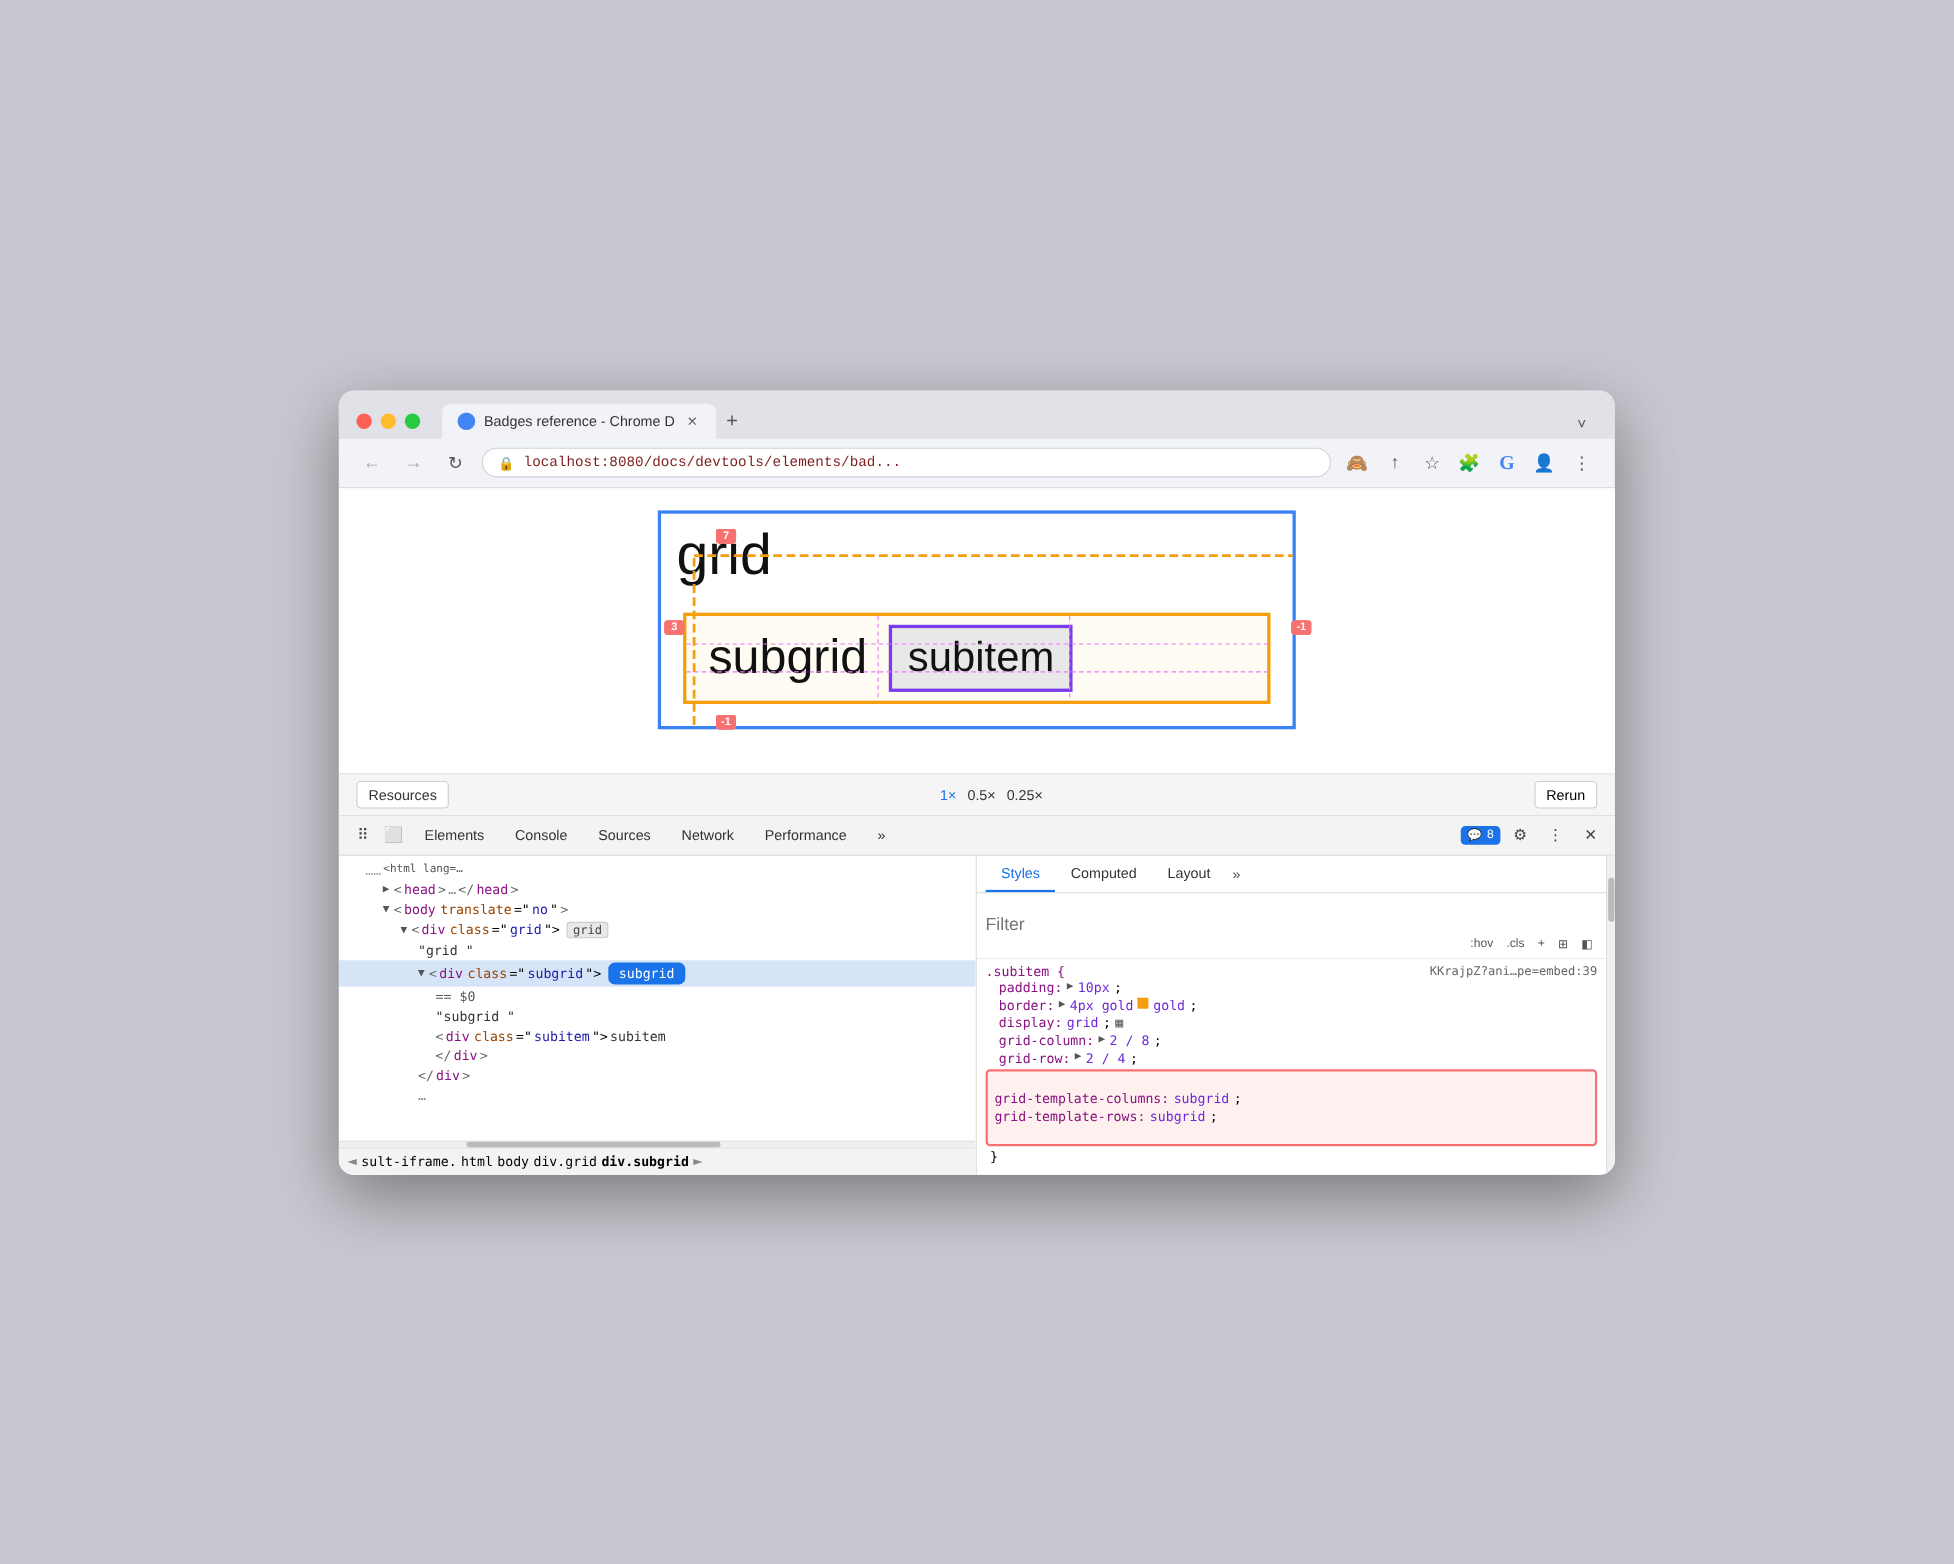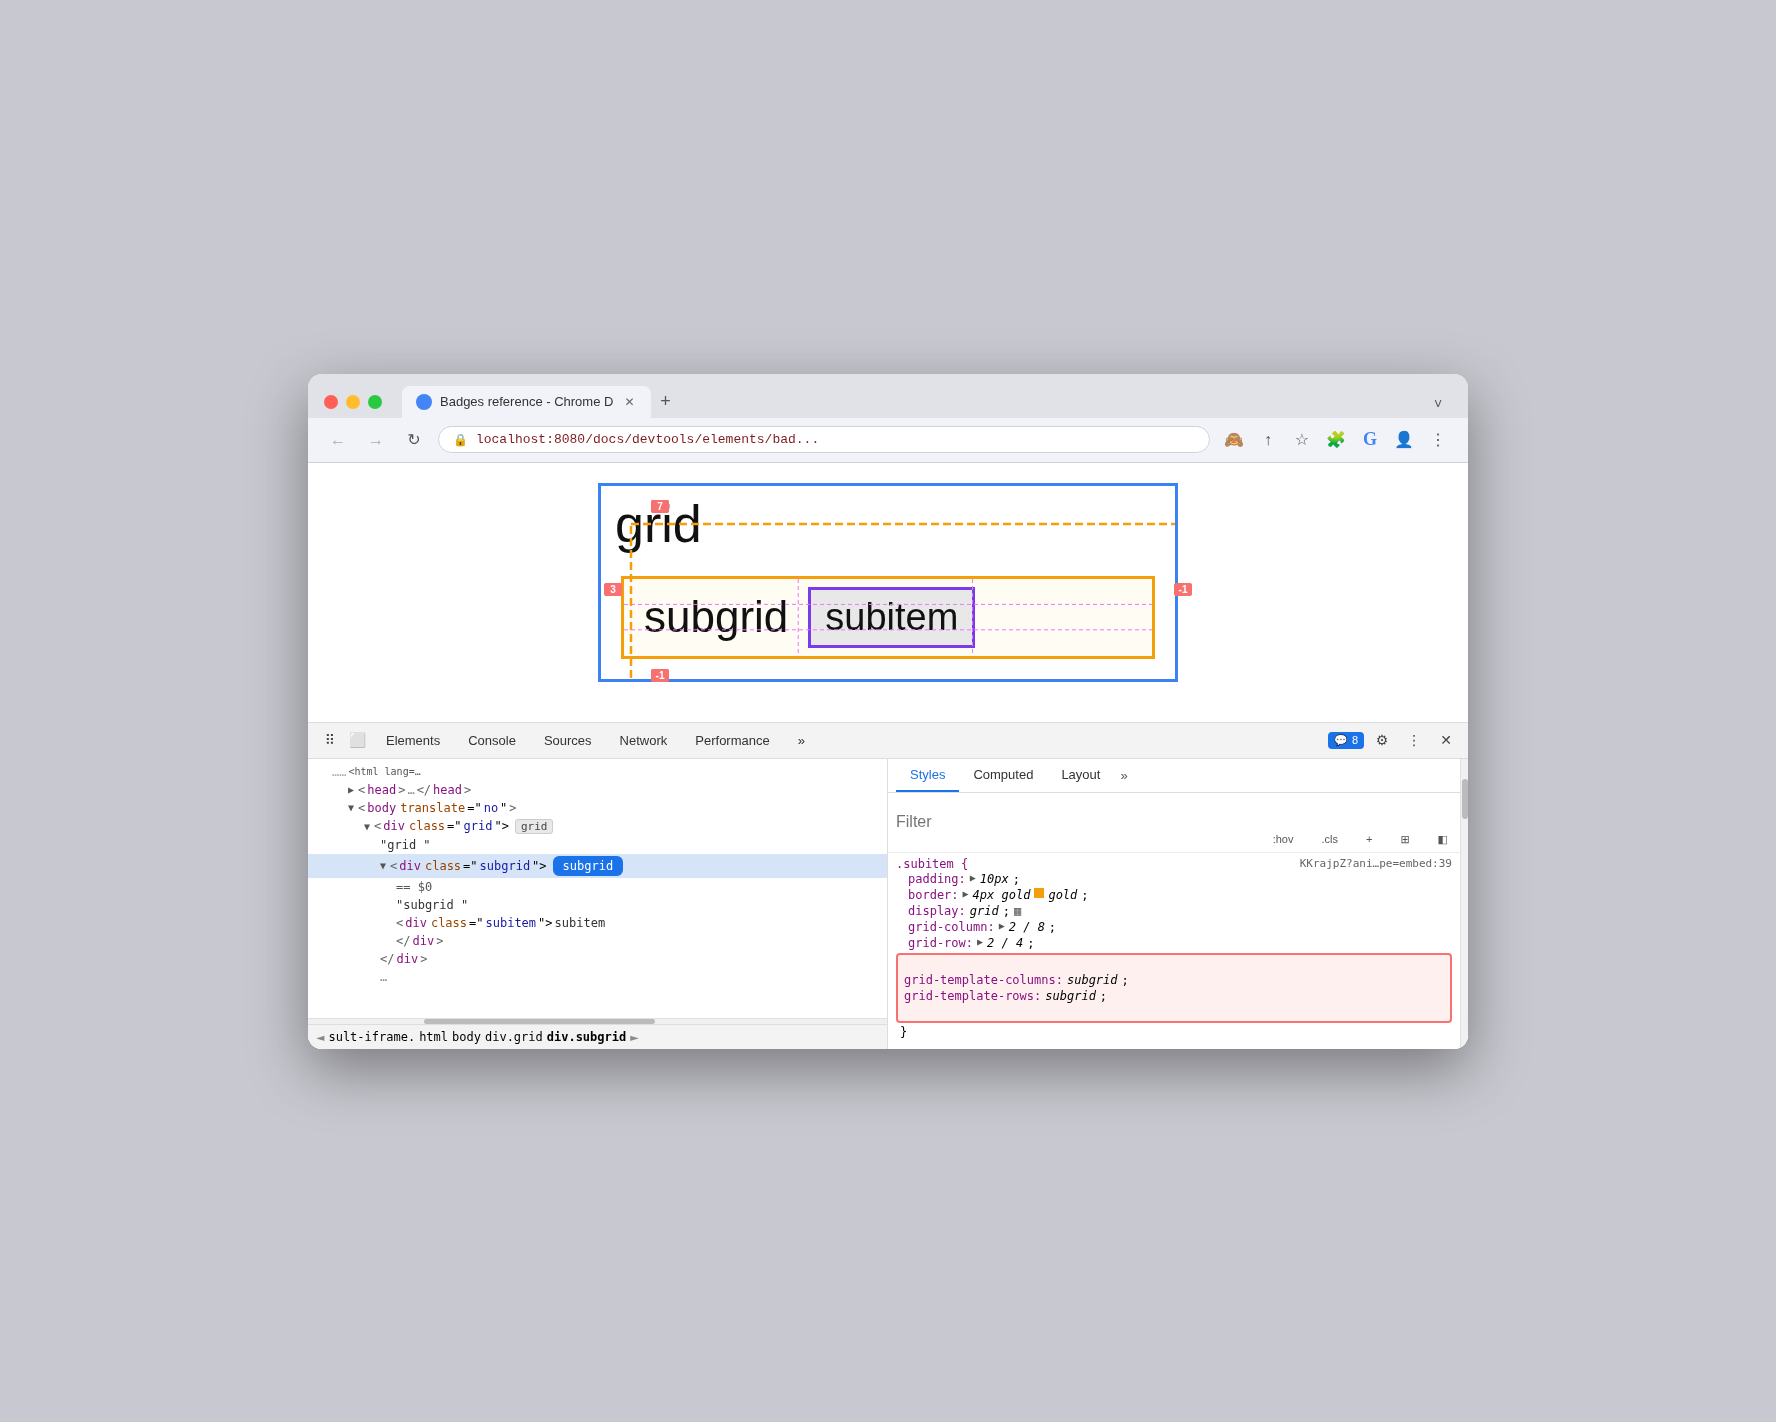--- a/index.html
+++ b/index.html
@@ -395,21 +395,21 @@
     }
     .filter-input {
       flex: 1;
       border: none;
       outline: none;
       font-size: 16px;
       background: transparent;
     }
     .filter-tools {
       display: flex;
-      gap: 20px;
+      gap: 4px;
       margin-top: 34px;
     }
     .filter-tool {
       font-size: 11px;
       color: #555;
       cursor: pointer;
       padding: 2px 4px;
       border-radius: 3px;
     }
     .styles-content {
@@ -425,21 +425,21 @@
     .css-selector {
       color: #881280;
       font-weight: 500;
     }
     .css-origin {
       color: #666;
       font-size: 11px;
       float: right;
     }
     .css-prop { color: #881280; }
-    .css-val { color: #000000; font-style: italic; }
+    .css-val { color: #6d28d9; }
     .css-line {
       padding: 1px 0 1px 12px;
       display: flex;
       align-items: flex-start;
       gap: 4px;
     }
     .gold-square {
       width: 10px; height: 10px;
       background: #f59e0b;
       display: inline-block;
@@ -573,20 +573,29 @@
           <div class="num-badge">-2</div>
           <div class="num-badge">-1</div>
         </div>
 
         <svg style="position:absolute; top:0; left:0; width:100%; height:100%; pointer-events:none;">
           <rect x="30" y="38" width="550" height="175" fill="none" stroke="#f59e0b" stroke-width="2.5" stroke-dasharray="8,4"></rect>
         </svg>
       </div>
     </div>
 
+    <div class="preview-toolbar">
+      <button class="resources-btn">Resources</button>
+      <div class="zoom-btns">
+        <span class="zoom-btn active">1×</span>
+        <span class="zoom-btn">0.5×</span>
+        <span class="zoom-btn">0.25×</span>
+      </div>
+      <button class="rerun-btn">Rerun</button>
+    </div>
 
     <div class="devtools">
 
       <div class="devtools-tabs">
         <div class="dt-icon-btn">⠿</div>
         <div class="dt-icon-btn">⬜</div>
         <div class="dt-tab">Elements</div>
         <div class="dt-tab">Console</div>
         <div class="dt-tab">Sources</div>
         <div class="dt-tab">Network</div>

